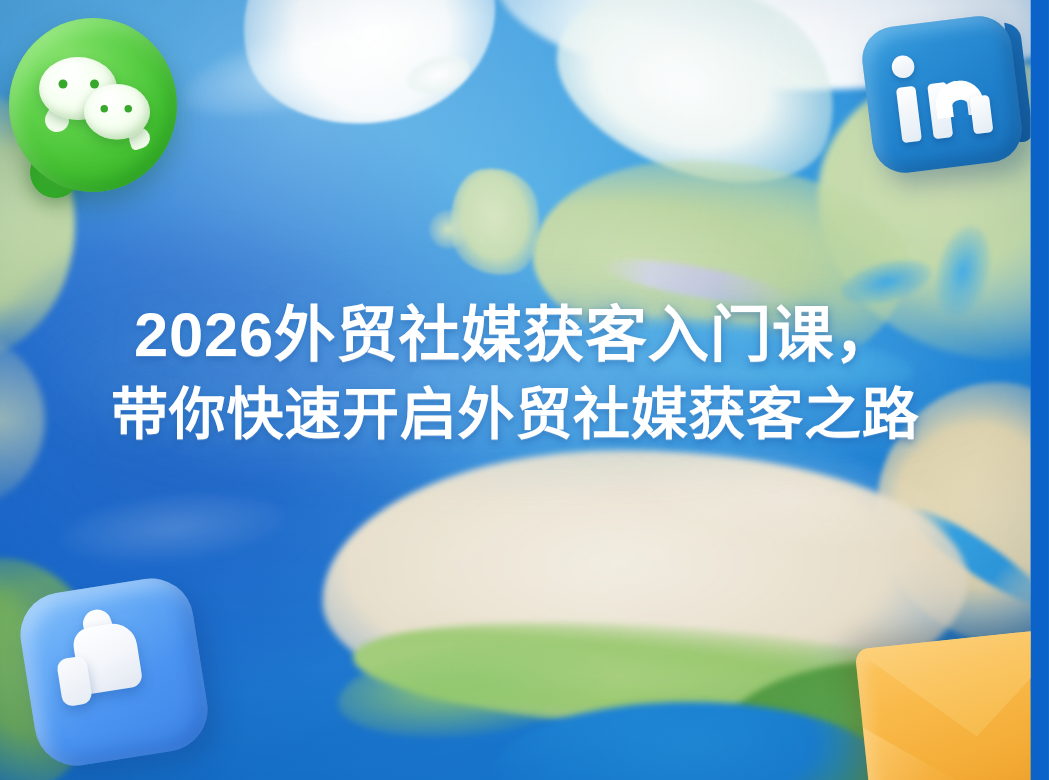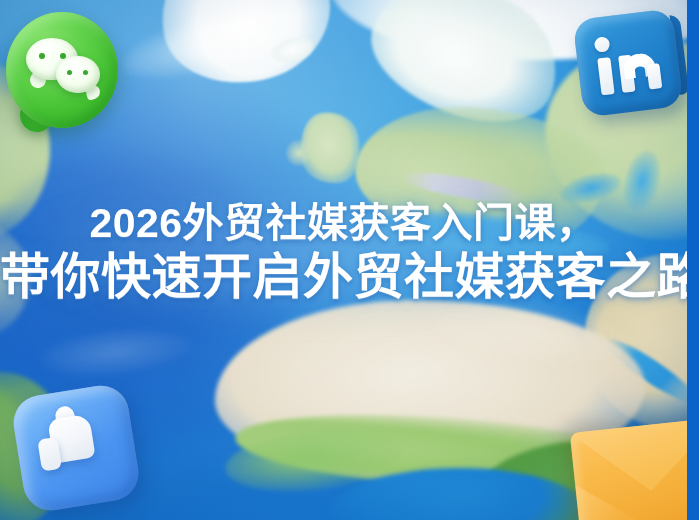--- a/index.html
+++ b/index.html
@@ -267,21 +267,21 @@
     font-weight:bold;
     font-size:41px;
     line-height:54px;
     letter-spacing:0.5px;
     white-space:nowrap;
     text-shadow:
       0 0 14px rgba(60,140,215,0.55),
       0 2px 5px rgba(14,70,150,0.42),
       0 1px 0 rgba(255,255,255,0.25);
   }
-  .title-line.l2 { font-size:50px; }
+  .title-line.l2 { font-size:38px; }
 
   
   .icon-badge { position:absolute; z-index:8; }
 
   
   .wechat {
     left:6px; top:12px;
     width:112px; height:116px;
   }
   .wechat-bubble {

